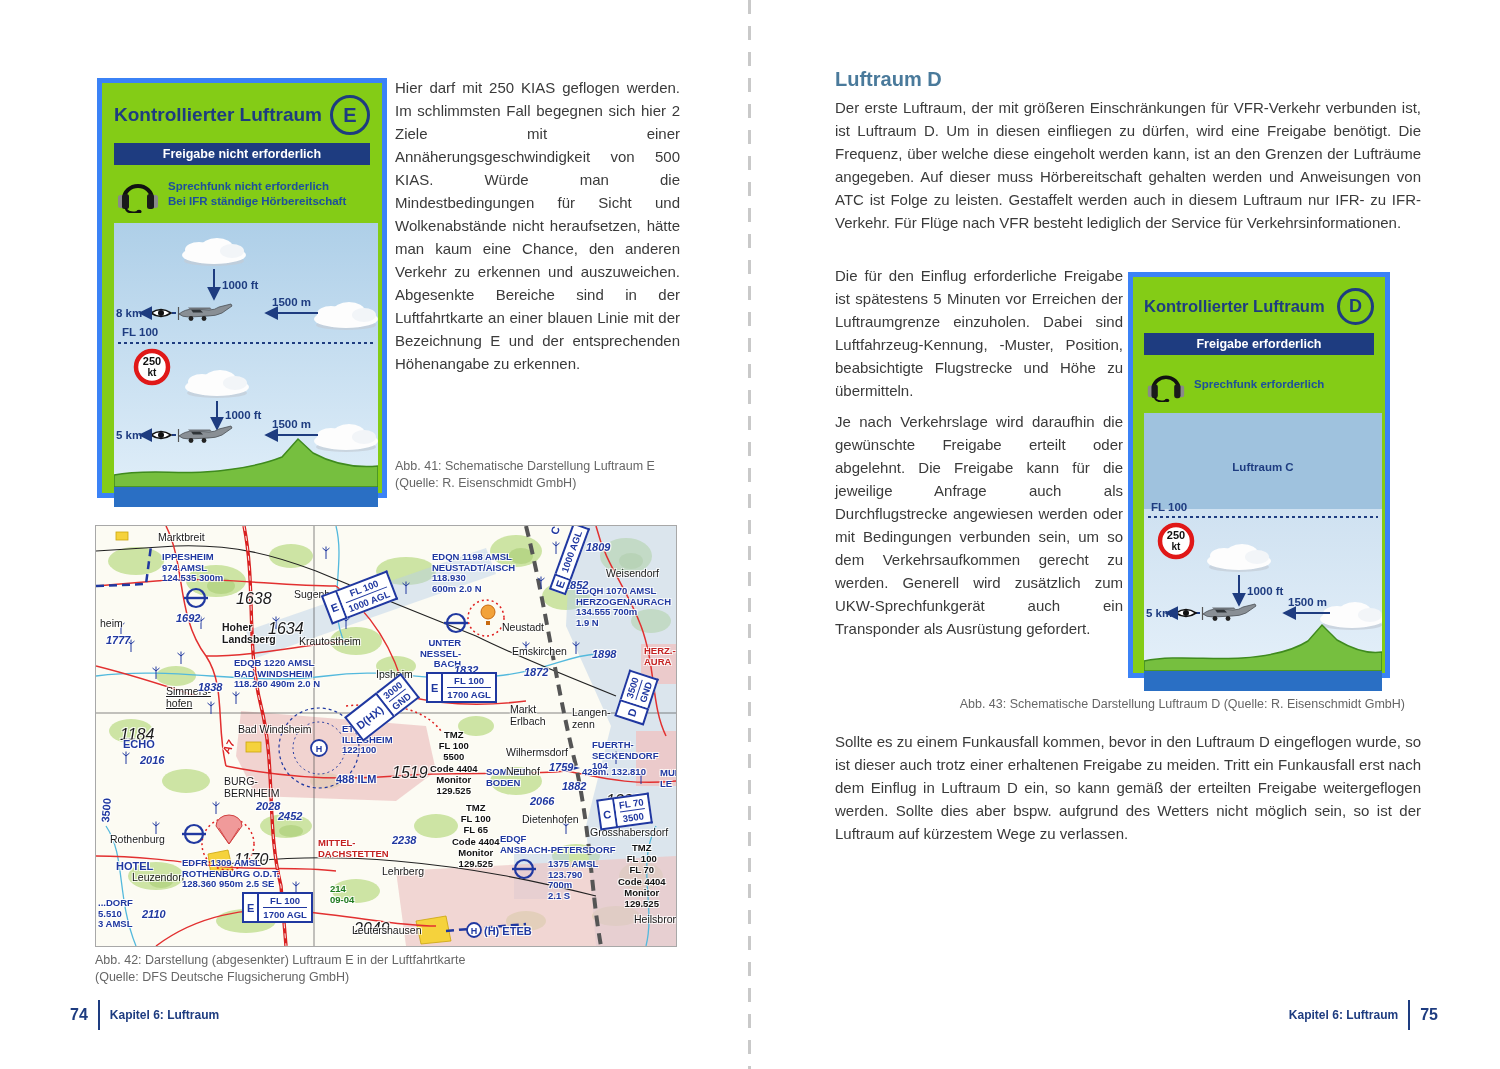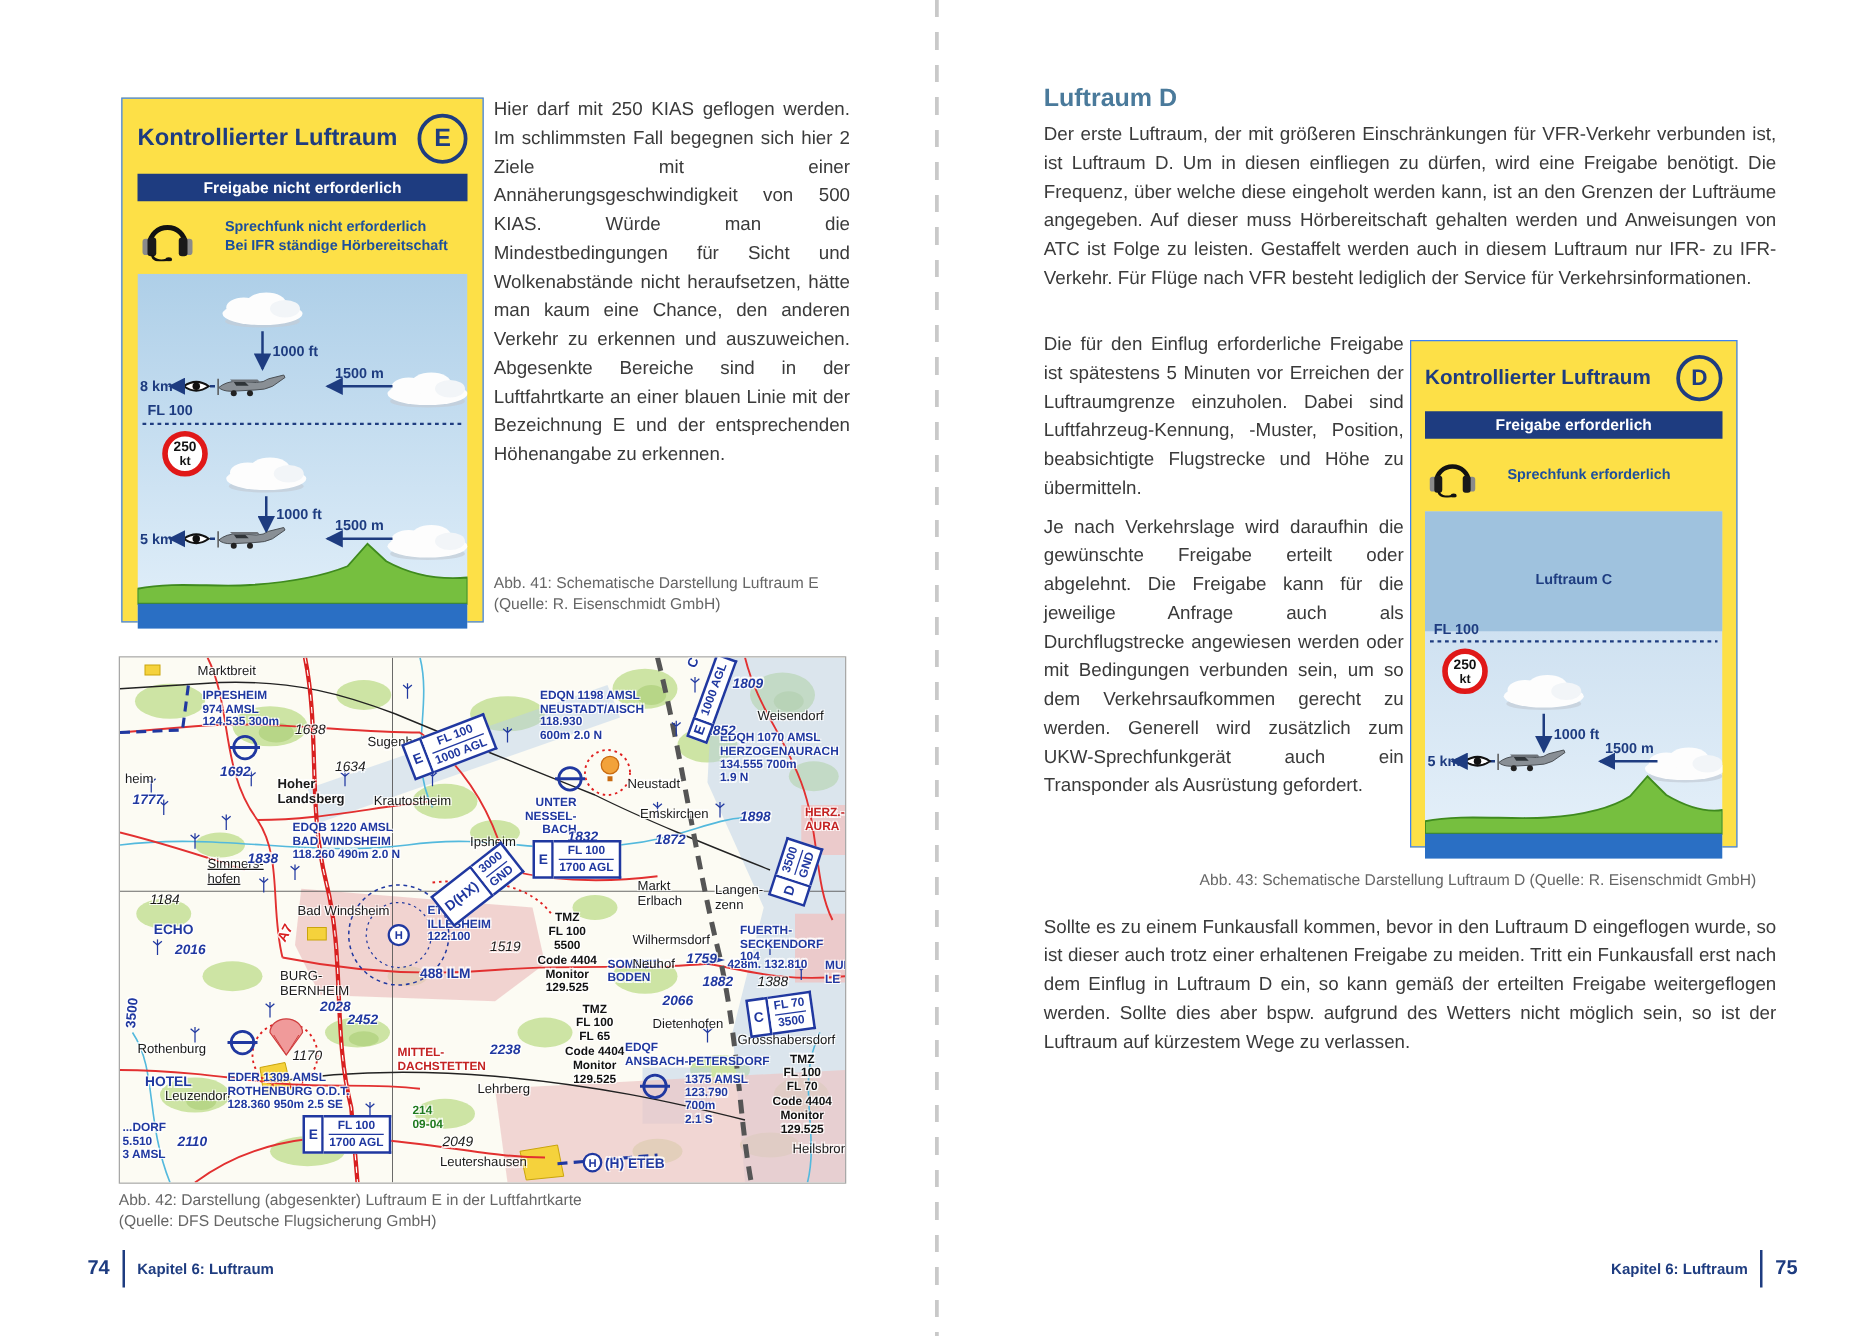--- a/index.html
+++ b/index.html
@@ -13,44 +13,44 @@
   
   .para{position:absolute;font-size:15px;line-height:23px;text-align:justify;color:#3a3a3a;}
   .caption{position:absolute;font-size:12.5px;line-height:17px;color:#666;}
   .heading{position:absolute;font-size:20px;font-weight:700;color:#4a7a9b;}
   
   .footer{position:absolute;display:flex;align-items:center;gap:10px;}
   .footer .pnum{font-size:16px;font-weight:800;color:#1e3c80;}
   .footer .fdiv{width:2px;height:30px;background:#1e3c80;}
   .footer .chap{font-size:12px;font-weight:600;color:#1e3c80;}
   
-  .card{position:absolute;background:#fde047;border:1px solid #3b82f6;box-sizing:border-box;padding:12px;}
+  .card{position:absolute;background:#84cc16;border:5px solid #3b82f6;box-sizing:border-box;padding:12px;}
   .card .titlerow{display:flex;align-items:center;justify-content:space-between;}
   .card .ctitle{font-weight:800;color:#1e3c80;}
   .card-e .ctitle{font-size:19px;}
   .card-d .ctitle{font-size:16.5px;}
   .badge{border:3px solid #1e3c80;border-radius:50%;color:#1e3c80;font-weight:800;
     display:flex;align-items:center;justify-content:center;flex:none;}
   .card-e .badge{width:34px;height:34px;font-size:20px;}
   .card-d .badge{width:31px;height:31px;font-size:18px;}
   .banner{margin-top:8px;background:#1e3c80;color:#fff;font-weight:700;font-size:12.5px;
     text-align:center;padding:4px 0;}
-  .radiorow{display:flex;align-items:center;gap:24px;margin:8px 0 8px 2px;min-height:42px;}
+  .radiorow{display:flex;align-items:center;gap:8px;margin:8px 0 8px 2px;min-height:42px;}
   .radiotext{color:#1d4f9c;font-weight:700;font-size:11.5px;line-height:15px;}
   .skysvg{display:block;}
   
   .map{position:absolute;left:95px;top:525px;width:580px;height:420px;border:1px solid #a8a8a8;
     box-sizing:content-box;background:#fcfbf3;overflow:hidden;}
   .map svg{position:absolute;left:0;top:0;}
   .maplayer{position:absolute;left:0;top:0;width:580px;height:420px;}
   .ml{position:absolute;white-space:pre-line;line-height:1.12;
     text-shadow:-1px -1px 0 #ffffffcc,1px -1px 0 #ffffffcc,-1px 1px 0 #ffffffcc,1px 1px 0 #ffffffcc;}
   .ml.town{color:#1a1a1a;font-size:10.5px;}
   .ml.townb{color:#1a1a1a;font-weight:700;font-size:10.5px;}
-  .ml.blkit{color:#1a1a1a;font-style:italic;font-size:11px;}
+  .ml.blkit{color:#1a1a1a;font-style:italic;font-size:16px;margin-top:12px;}
   .ml.blue{color:#2038a0;font-weight:700;font-size:9.5px;}
   .ml.blueb{color:#2038a0;font-weight:800;font-size:11px;}
   .ml.blit{color:#2038a0;font-style:italic;font-weight:700;font-size:11px;}
   .ml.red{color:#c42222;font-weight:700;font-size:9.5px;}
   .ml.redb{color:#d82020;font-weight:800;font-size:11px;}
   .ml.green{color:#1f7a1f;font-weight:700;font-size:9.5px;}
   .ml.tmz{color:#111;font-weight:700;font-size:9.5px;text-align:center;line-height:1.18;}
   .mbox{position:absolute;display:flex;align-items:stretch;transform-origin:center;}
   .mbox .bl{border:2px solid #2038a0;background:#fff;color:#2038a0;font-weight:800;font-size:11px;
     padding:1px 3px;display:flex;align-items:center;}

